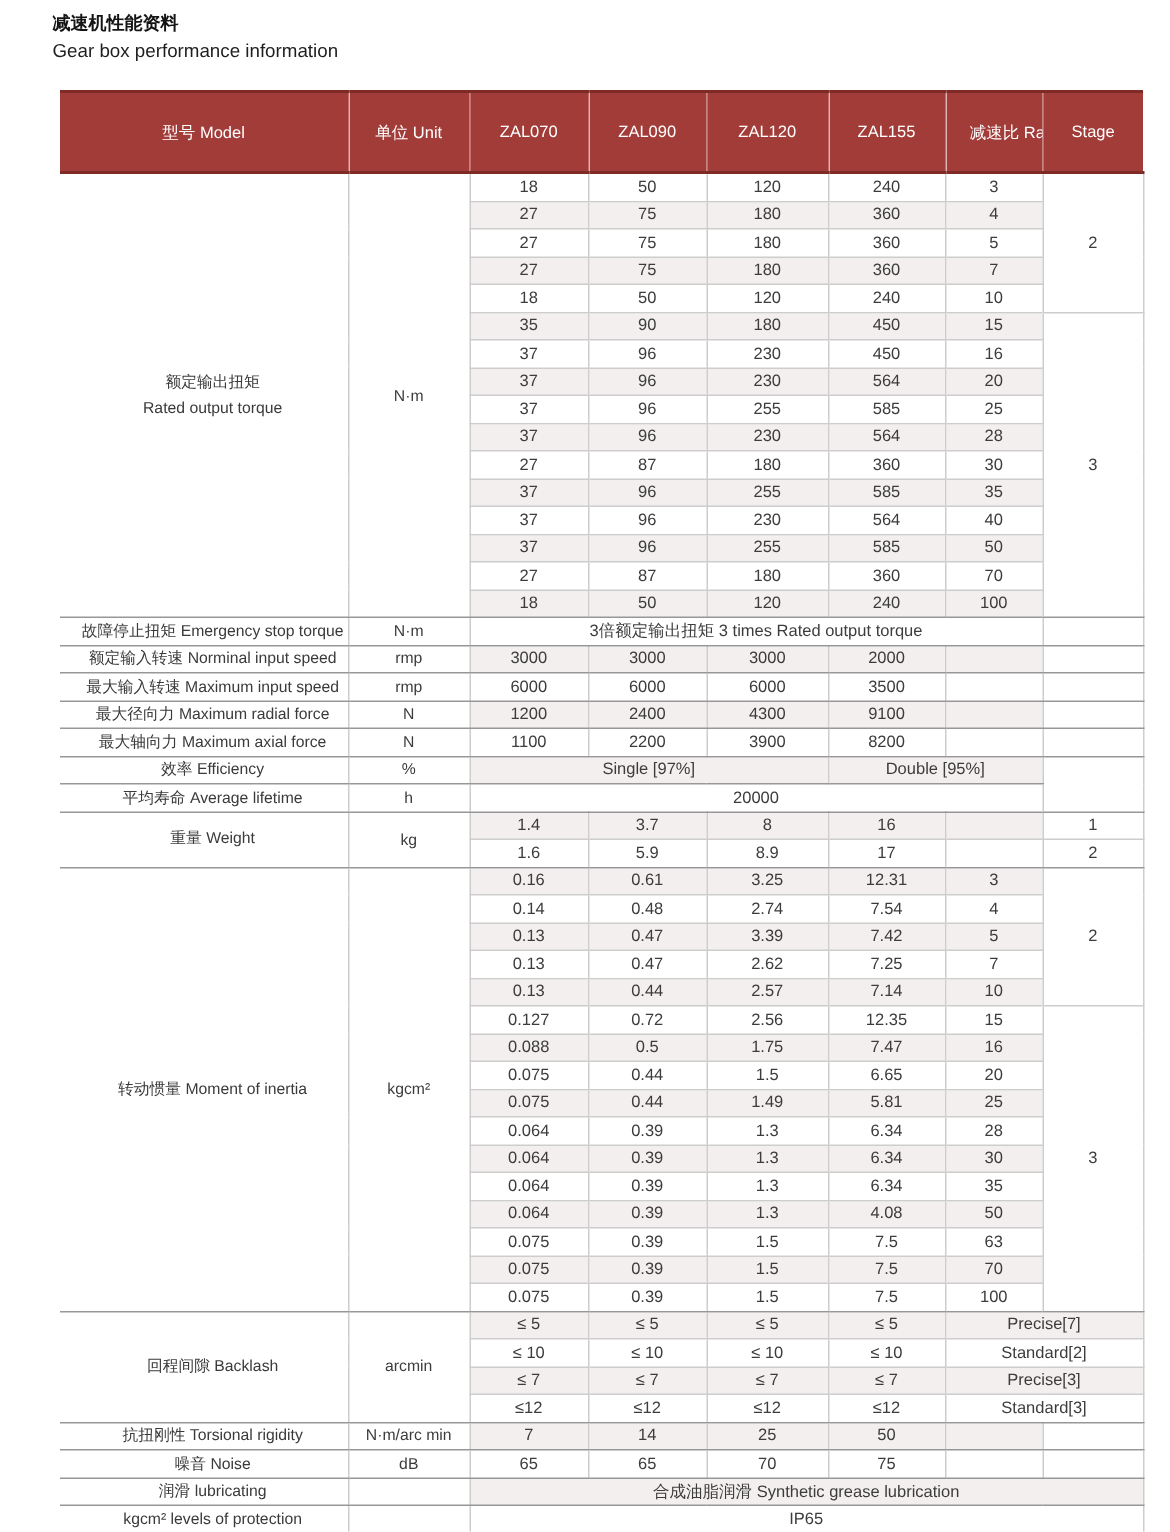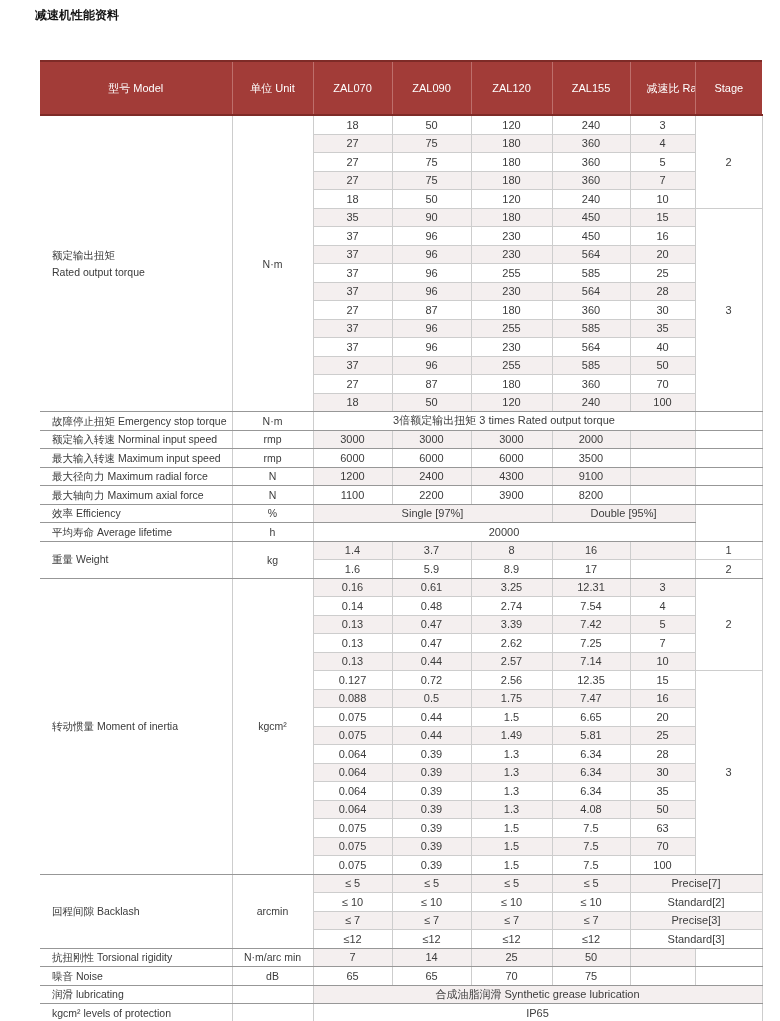--- a/index.html
+++ b/index.html
@@ -25,33 +25,34 @@
     border-left:1px solid #BE6F6B;overflow:hidden;white-space:nowrap;
   }
   th:first-child{border-left:none;}
   td{
     height:17.5px;padding:0;text-align:center;vertical-align:middle;
     border-right:1px solid var(--line-light,#CDCDCD);
     border-bottom:1px solid var(--line-light,#CDCDCD);
     overflow:hidden;
   }
   td.model{
-    text-align:left;padding-left:12px;font-size:10.5px;color:#3a3a3a;
+    text-align:center;padding-left:12px;font-size:10.5px;color:#3a3a3a;
     white-space:pre;line-height:1.55;
   }
   td.unit{font-size:10.5px;}
   tr.odd td.v{background:var(--stripe,#F4EFEF);}
   td.stage{background:#ffffff;}
   td.se{border-bottom:1px solid var(--line-dark,#979797);}
 </style>
 </head>
 <body>
 
 <div class="titles">
   <div class="title-zh">减速机性能资料</div>
+  <div class="title-en">Gear box performance information</div>
 </div>
 
 <div class="tbl-wrap">
   <table>
     <colgroup>
         <col style="width: 192px;">
         <col style="width: 81px;">
         <col style="width: 79px;">
         <col style="width: 79px;">
         <col style="width: 81px;">

